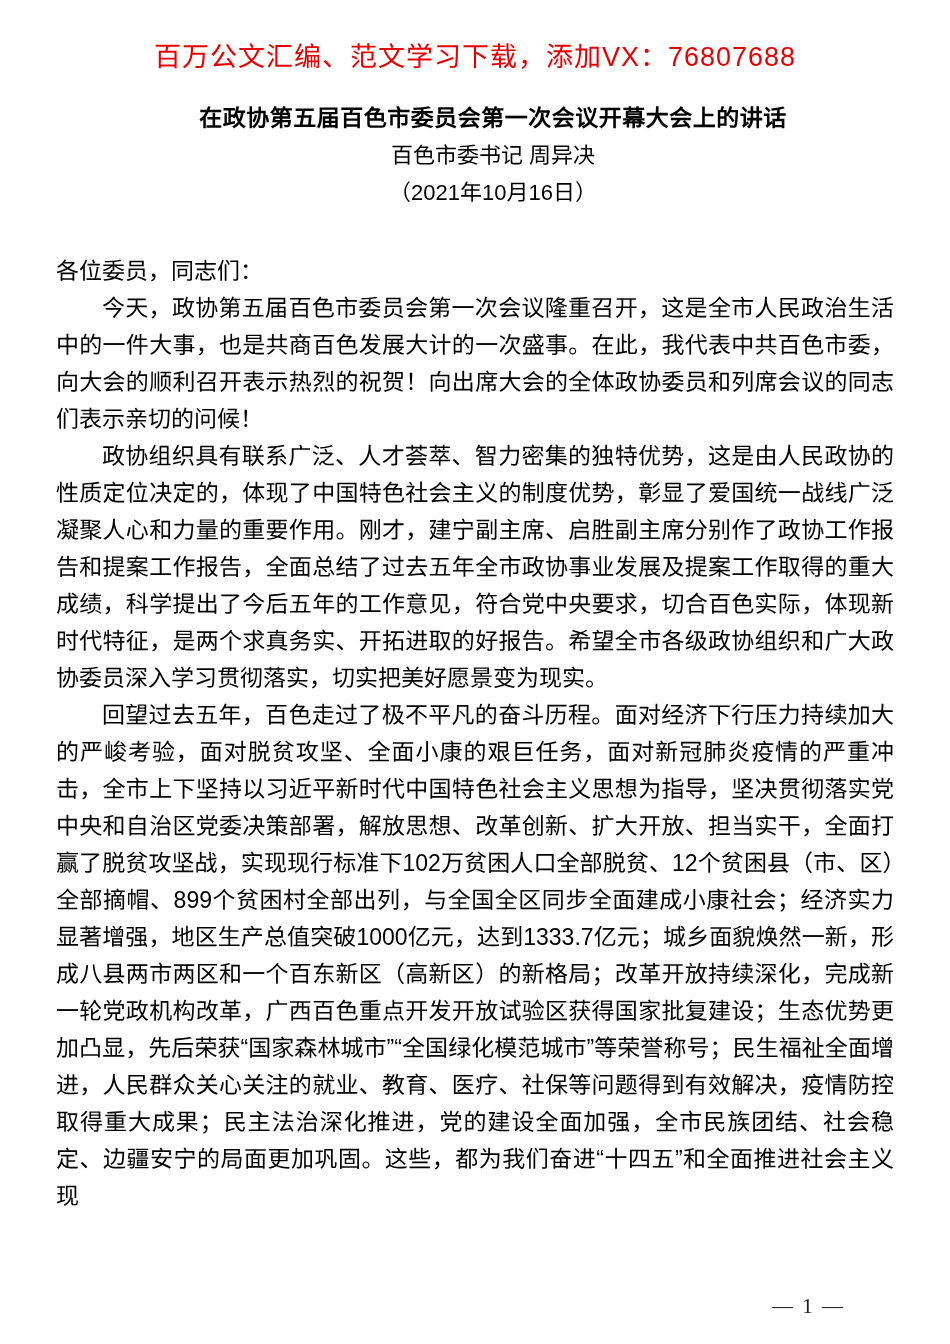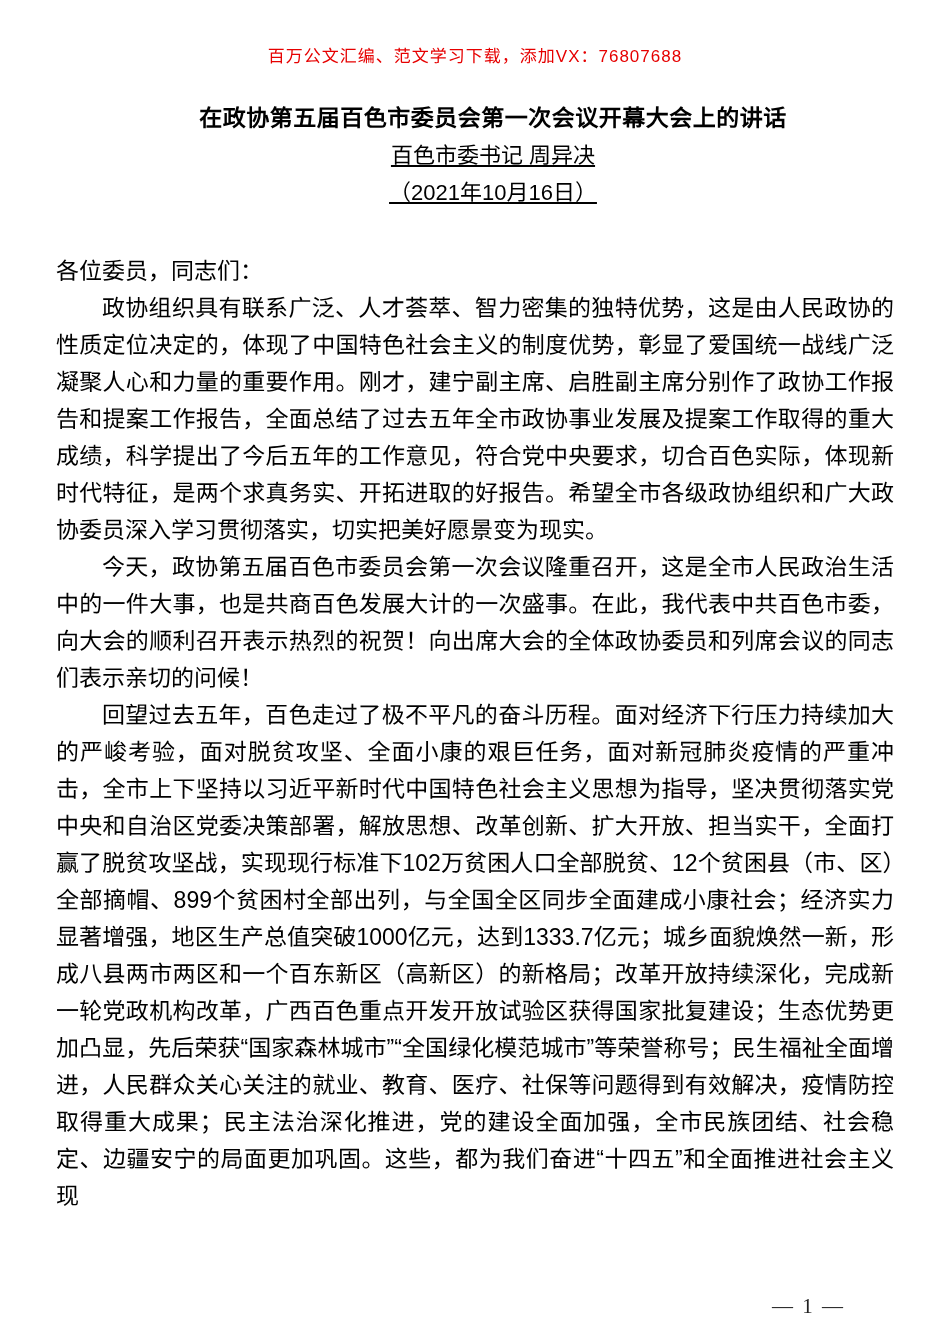--- a/index.html
+++ b/index.html
@@ -10,37 +10,36 @@
     height: 1344px;
     margin: 0 auto;
     background: #ffffff;
     overflow: hidden;
     font-family: "Liberation Sans", "DejaVu Sans", sans-serif;
     color: #000000;
   }
   .notice {
     padding-top: 44px;
     text-align: center;
-    font-size: 17px;
+    font-size: 27px;
     line-height: 26px;
     color: #e60000;
     letter-spacing: 1px;
   }
   .title-block { text-align: center; margin-top: 30px; padding-left: 36px; }
   .doc-title {
     font-size: 23px;
     font-weight: bold;
     line-height: 37px;
     letter-spacing: 0.5px;
   }
   .doc-author, .doc-date {
     font-size: 22px;
     font-weight: normal;
     line-height: 37px;
-    text-decoration: underline;
   }
   .content {
     margin-top: 42px;
     padding: 0 56px;
     font-size: 23px;
     line-height: 37px;
     text-align: justify;
     word-break: break-all;
     overflow-wrap: anywhere;
   }
@@ -64,20 +63,20 @@
   <div class="notice">百万公文汇编、范文学习下载，添加VX：76807688</div>
 
   <div class="title-block">
     <div class="doc-title">在政协第五届百色市委员会第一次会议开幕大会上的讲话</div>
     <div class="doc-author">百色市委书记 周异决</div>
     <div class="doc-date">（2021年10月16日）</div>
   </div>
 
   <div class="content">
     <p class="greeting">各位委员，同志们：</p>
+    <p class="para">今天，政协第五届百色市委员会第一次会议隆重召开，这是全市人民政治生活中的一件大事，也是共商百色发展大计的一次盛事。在此，我代表中共百色市委，向大会的顺利召开表示热烈的祝贺！向出席大会的全体政协委员和列席会议的同志们表示亲切的问候！</p>
     <p class="para">政协组织具有联系广泛、人才荟萃、智力密集的独特优势，这是由人民政协的性质定位决定的，体现了中国特色社会主义的制度优势，彰显了爱国统一战线广泛凝聚人心和力量的重要作用。刚才，建宁副主席、启胜副主席分别作了政协工作报告和提案工作报告，全面总结了过去五年全市政协事业发展及提案工作取得的重大成绩，科学提出了今后五年的工作意见，符合党中央要求，切合百色实际，体现新时代特征，是两个求真务实、开拓进取的好报告。希望全市各级政协组织和广大政协委员深入学习贯彻落实，切实把美好愿景变为现实。</p>
-    <p class="para">今天，政协第五届百色市委员会第一次会议隆重召开，这是全市人民政治生活中的一件大事，也是共商百色发展大计的一次盛事。在此，我代表中共百色市委，向大会的顺利召开表示热烈的祝贺！向出席大会的全体政协委员和列席会议的同志们表示亲切的问候！</p>
     <p class="para">回望过去五年，百色走过了极不平凡的奋斗历程。面对经济下行压力持续加大的严峻考验，面对脱贫攻坚、全面小康的艰巨任务，面对新冠肺炎疫情的严重冲击，全市上下坚持以习近平新时代中国特色社会主义思想为指导，坚决贯彻落实党中央和自治区党委决策部署，解放思想、改革创新、扩大开放、担当实干，全面打赢了脱贫攻坚战，实现现行标准下102万贫困人口全部脱贫、12个贫困县（市、区）全部摘帽、899个贫困村全部出列，与全国全区同步全面建成小康社会；经济实力显著增强，地区生产总值突破1000亿元，达到1333.7亿元；城乡面貌焕然一新，形成八县两市两区和一个百东新区（高新区）的新格局；改革开放持续深化，完成新一轮党政机构改革，广西百色重点开发开放试验区获得国家批复建设；生态优势更加凸显，先后荣获“国家森林城市”“全国绿化模范城市”等荣誉称号；民生福祉全面增进，人民群众关心关注的就业、教育、医疗、社保等问题得到有效解决，疫情防控取得重大成果；民主法治深化推进，党的建设全面加强，全市民族团结、社会稳定、边疆安宁的局面更加巩固。这些，都为我们奋进“十四五”和全面推进社会主义现</p>
   </div>
 
   <div class="footer">— 1 —</div>
 
 </div>
 
 </body></html>

